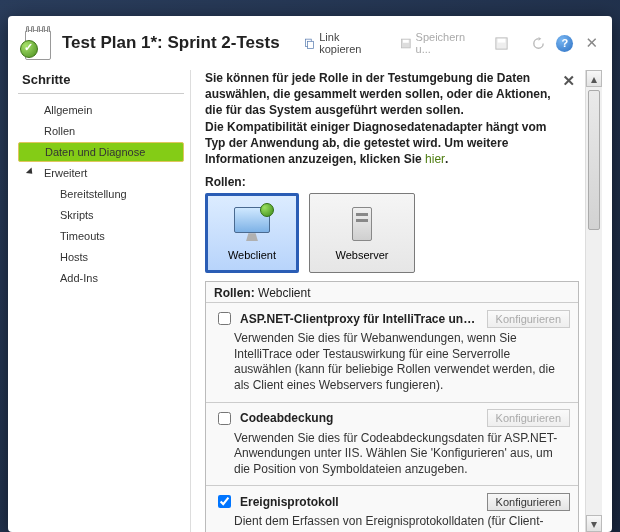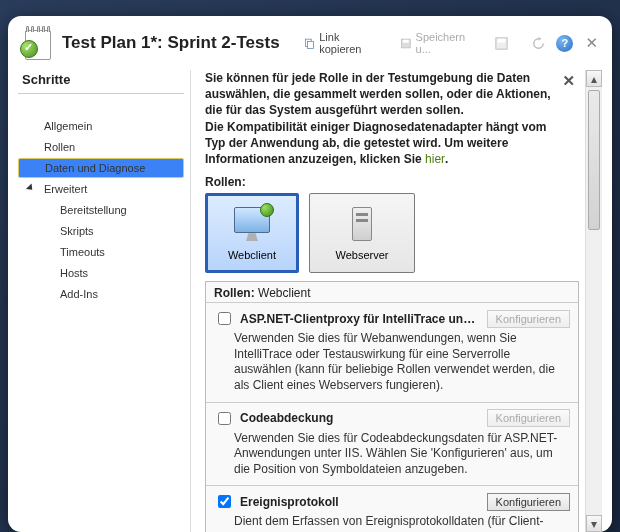--- a/index.html
+++ b/index.html
@@ -10,21 +10,21 @@
     background: linear-gradient(135deg, #2a3d5c 0%, #1a2840 100%);
     width: 620px;
     height: 532px;
     display: flex;
     align-items: flex-start;
     justify-content: center;
     padding: 16px 8px 0 8px;
   }
   .window {
     background: #fff;
-    border-radius: 13px;
+    border-radius: 4px;
     width: 100%;
     height: 100%;
     display: flex;
     flex-direction: column;
     box-shadow: 0 4px 20px rgba(0,0,0,0.5);
     overflow: hidden;
   }
   .titlebar {
     display: flex;
     align-items: center;
@@ -109,33 +109,33 @@
     width: 172px;
     flex: 0 0 172px;
     padding-right: 6px;
   }
   .sidebar-heading {
     font-size: 13px;
     font-weight: bold;
     color: #222;
     border-bottom: 1px solid #ccc;
     padding: 2px 4px 6px 4px;
-    margin-bottom: 22px;
+    margin-bottom: 6px;
   }
   .tree-item {
     padding: 4px 6px 4px 26px;
     margin: 1px 0;
     color: #333;
     cursor: pointer;
     position: relative;
     font-size: 11px;
   }
   .tree-item.level2 { padding-left: 42px; }
   .tree-item.selected {
-    background: #3b82f6;
+    background: #84cc16;
     border: 1px solid #e0c65e;
     border-radius: 2px;
     padding-top: 3px; padding-bottom: 3px;
   }
   .tree-item.bold { font-weight: bold; }
   .tree-toggle {
     position: absolute; left: 10px; top: 5px;
     width: 0; height: 0;
     border-left: 5px solid #333;
     border-top: 4px solid transparent;

